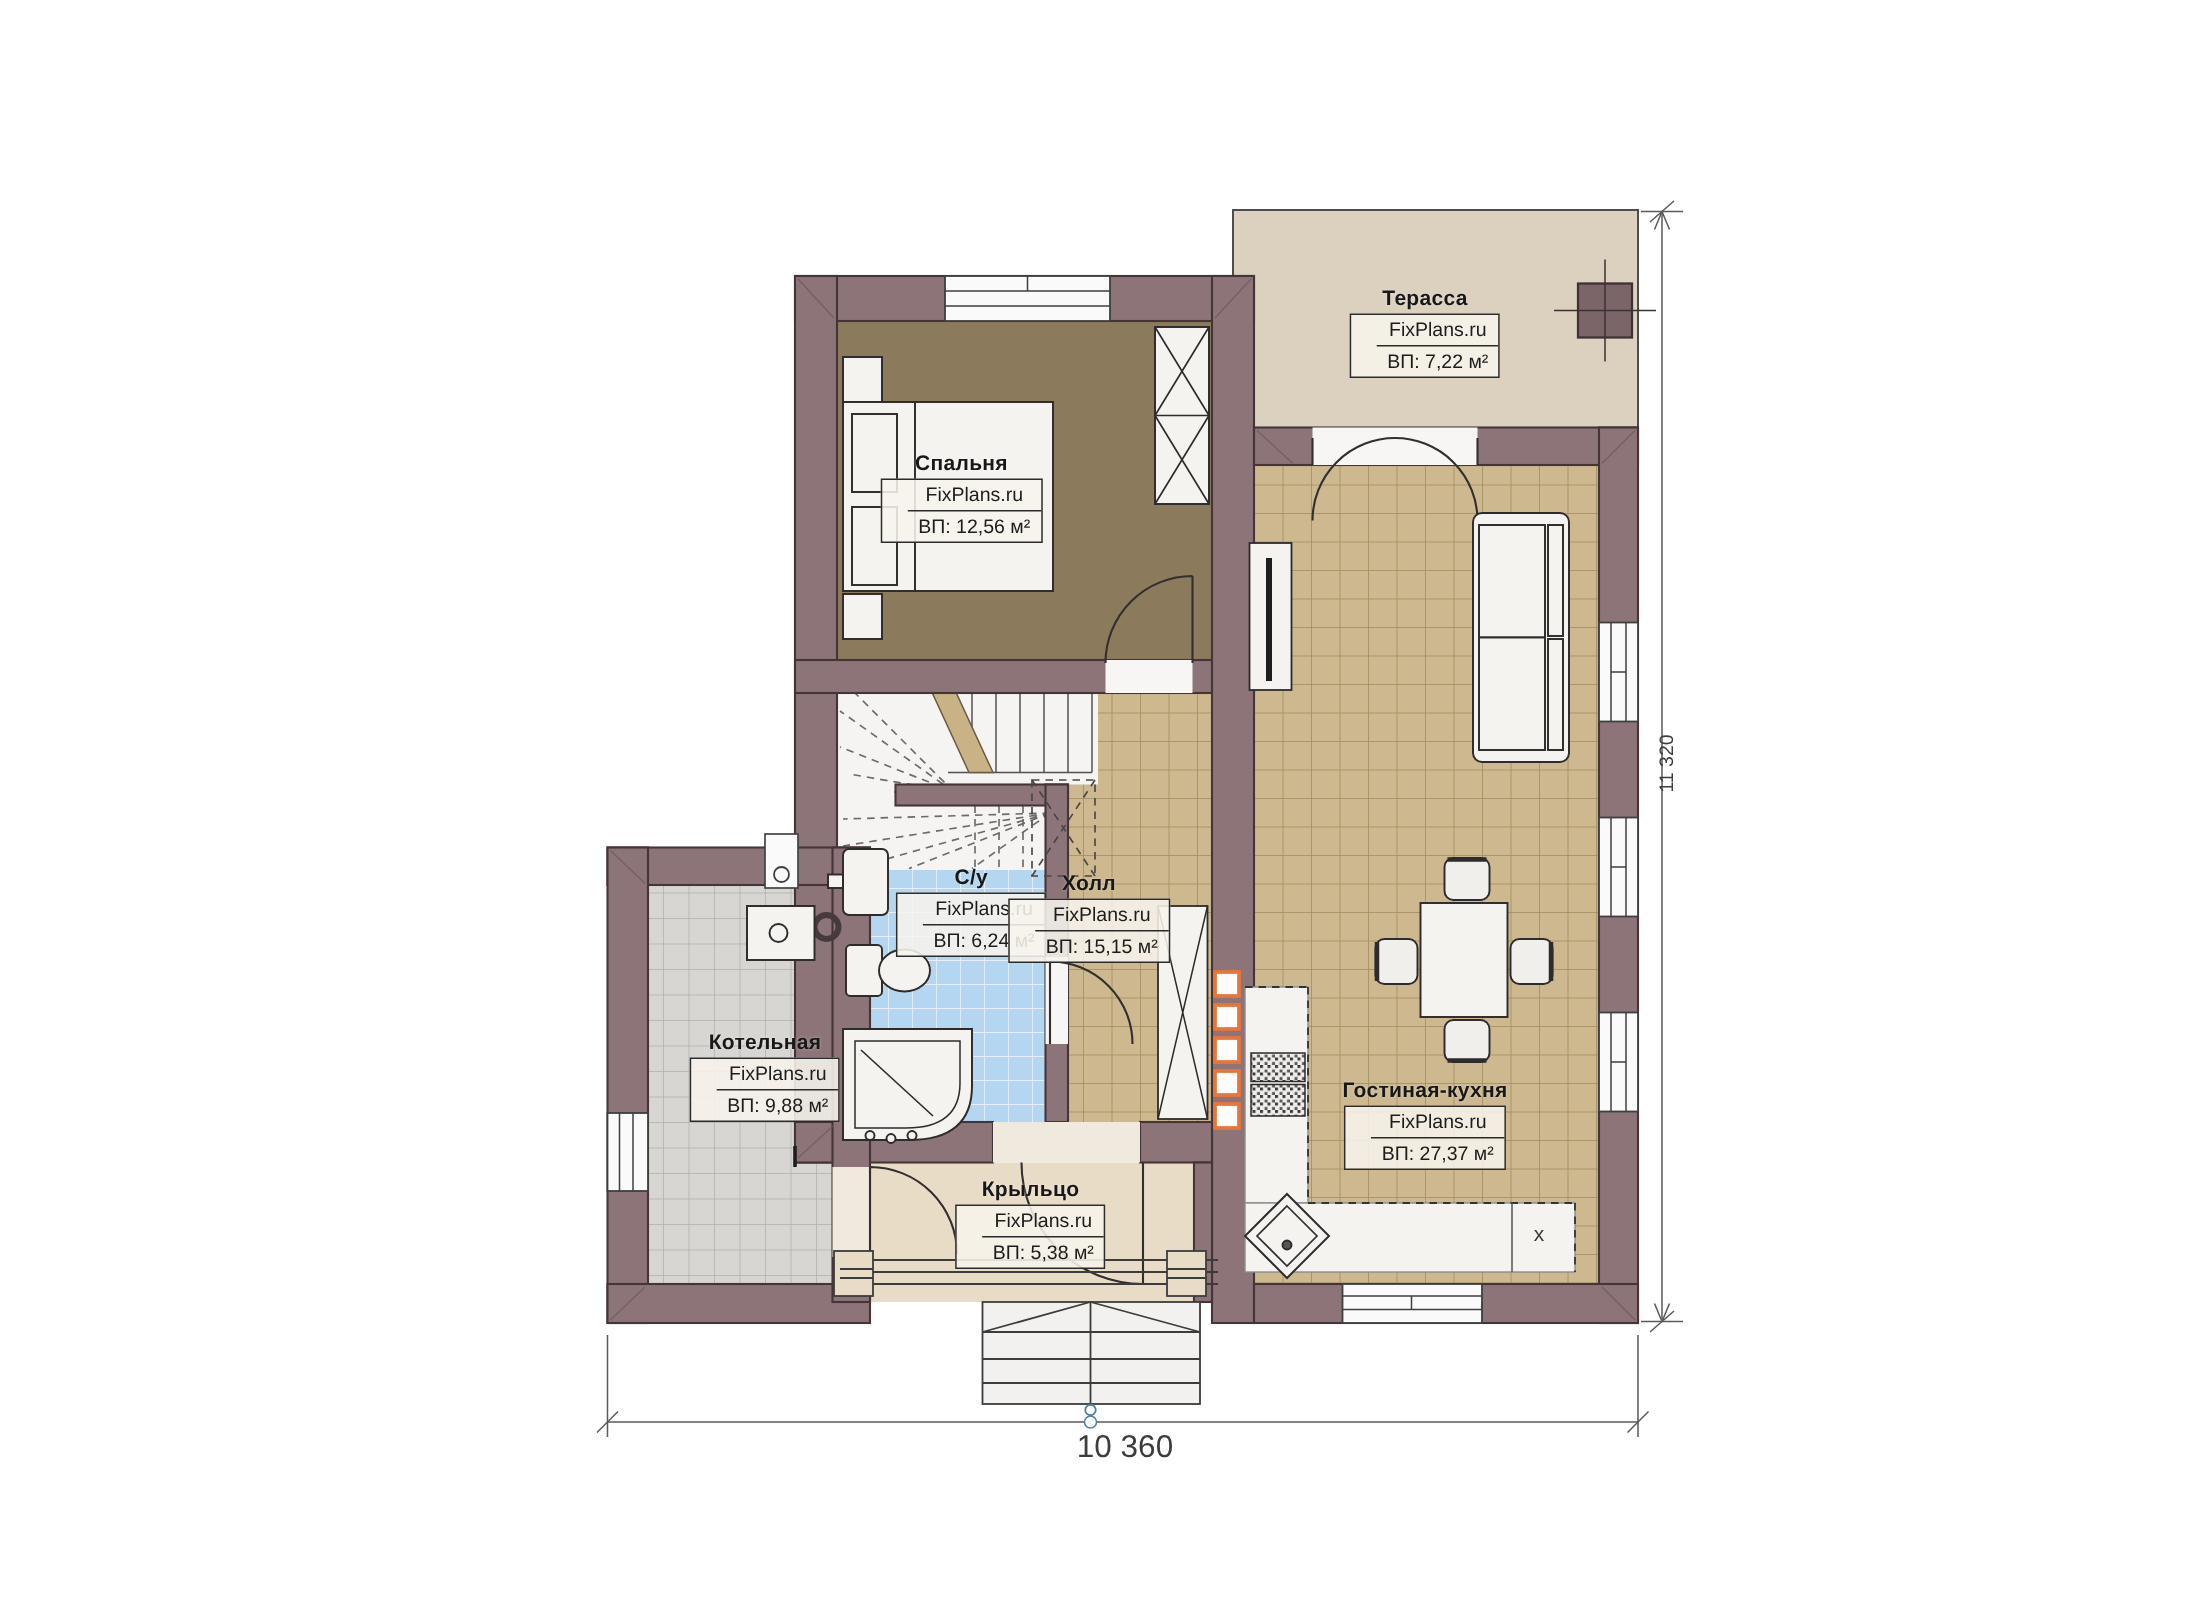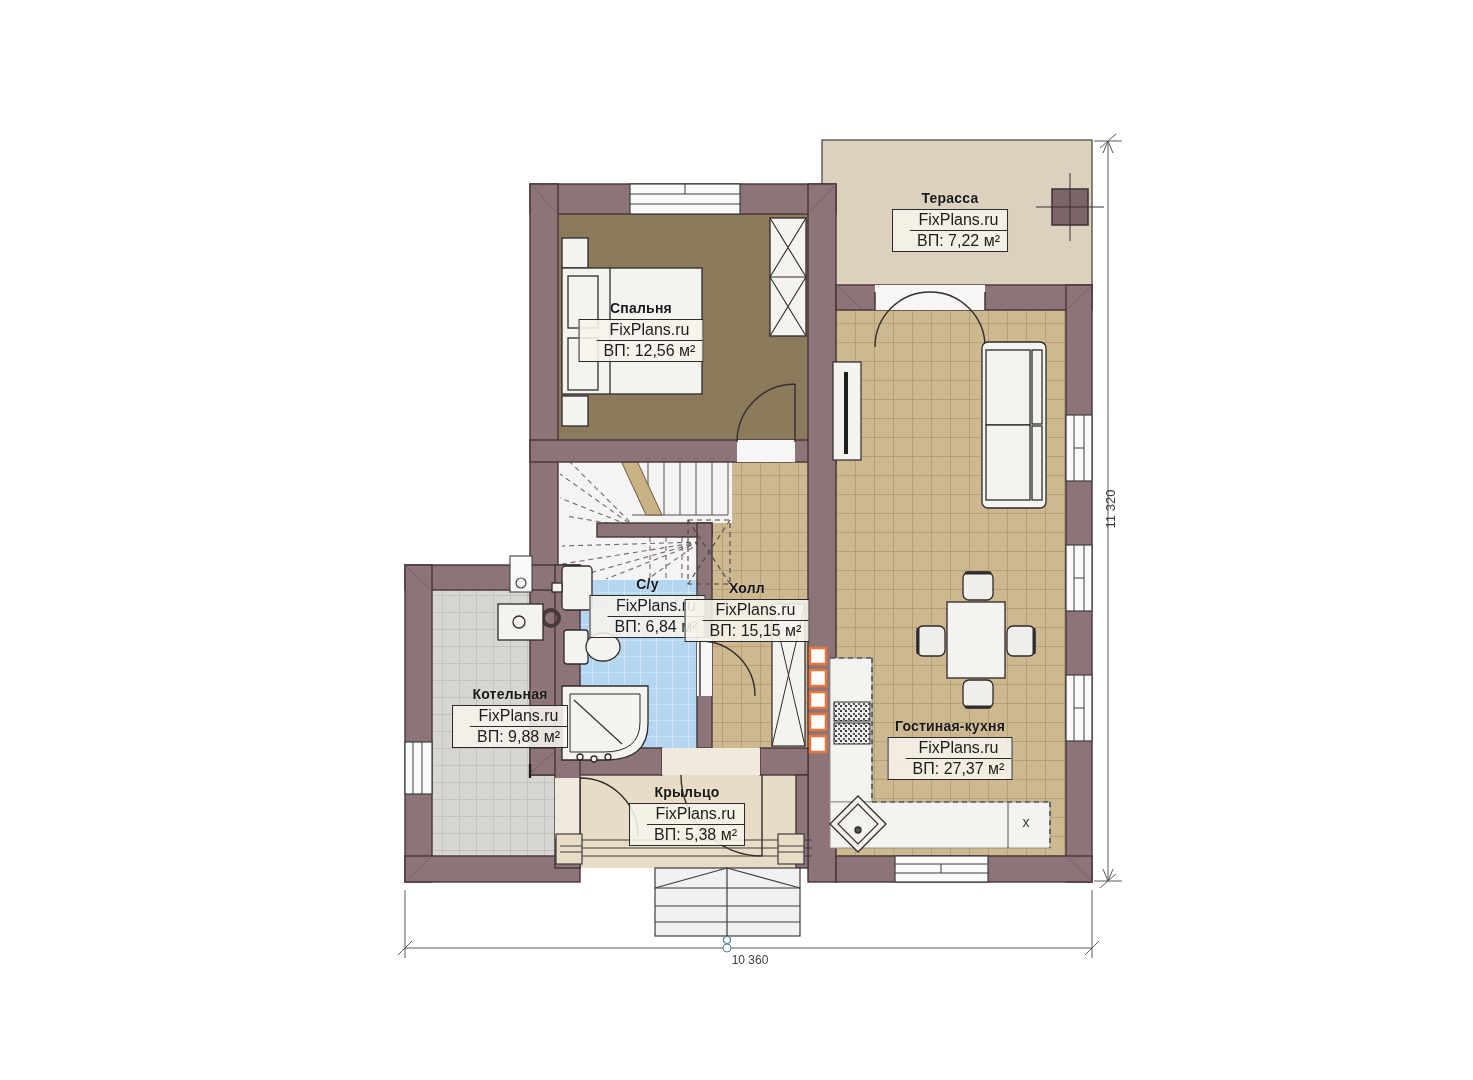--- a/index.html
+++ b/index.html
@@ -11,26 +11,26 @@
   .room-label{
     position:absolute;display:flex;flex-direction:column;align-items:center;
     transform:translateX(-50%);z-index:5;pointer-events:none;
   }
   .rl-title{
     font-weight:bold;font-size:14px;color:#181818;margin-bottom:3px;letter-spacing:.2px;
     text-shadow:0 0 2px rgba(255,255,255,.45);white-space:nowrap;
   }
   .rl-boxes{border:1.6px solid #2b2b2b;background:rgba(247,244,236,.88);}
   .rl-box{
-    padding:1px 7px;font-size:16px;color:#1c1c1c;text-align:center;line-height:18px;white-space:nowrap;margin-left:17px;
+    padding:1px 7px;font-size:13px;color:#1c1c1c;text-align:center;line-height:18px;white-space:nowrap;margin-left:17px;
   }
   .rl-box + .rl-box{border-top:1.6px solid #2b2b2b;}
   .dim-label-bottom{
     position:absolute;left:708px;top:953px;width:84px;text-align:center;
-    font-size:12px;color:#3d3d3d;z-index:4;
+    font-size:21px;color:#3d3d3d;z-index:4;
   }
   .dim-label-right{
     position:absolute;left:1080px;top:500px;width:64px;height:18px;text-align:center;
     font-size:13px;color:#3d3d3d;transform:rotate(-90deg);z-index:4;
   }
   .kitchen-x{
     position:absolute;left:1016px;top:814px;width:20px;text-align:center;
     font-size:14px;color:#3a3a3a;z-index:4;
   }
 </style>
@@ -284,25 +284,25 @@
     <div class="rl-boxes">
       <div class="rl-box">FixPlans.ru</div>
       <div class="rl-box">ВП: 12,56 м²</div>
     </div>
   </div>
 
   <div class="room-label" style="left:638px;top:576px;padding-left:19px;">
     <div class="rl-title">С/у</div>
     <div class="rl-boxes">
       <div class="rl-box">FixPlans.ru</div>
-      <div class="rl-box">ВП: 6,84 м²</div>
-    </div>
-  </div>
-
-  <div class="room-label" style="left:747px;top:580px;">
+      <div class="rl-box">ВП: 6,24 м²</div>
+    </div>
+  </div>
+
+  <div class="room-label" style="left:726px;top:580px;">
     <div class="rl-title">Холл</div>
     <div class="rl-boxes">
       <div class="rl-box">FixPlans.ru</div>
       <div class="rl-box">ВП: 15,15 м²</div>
     </div>
   </div>
 
   <div class="room-label" style="left:496px;top:686px;padding-left:28px;">
     <div class="rl-title">Котельная</div>
     <div class="rl-boxes">

